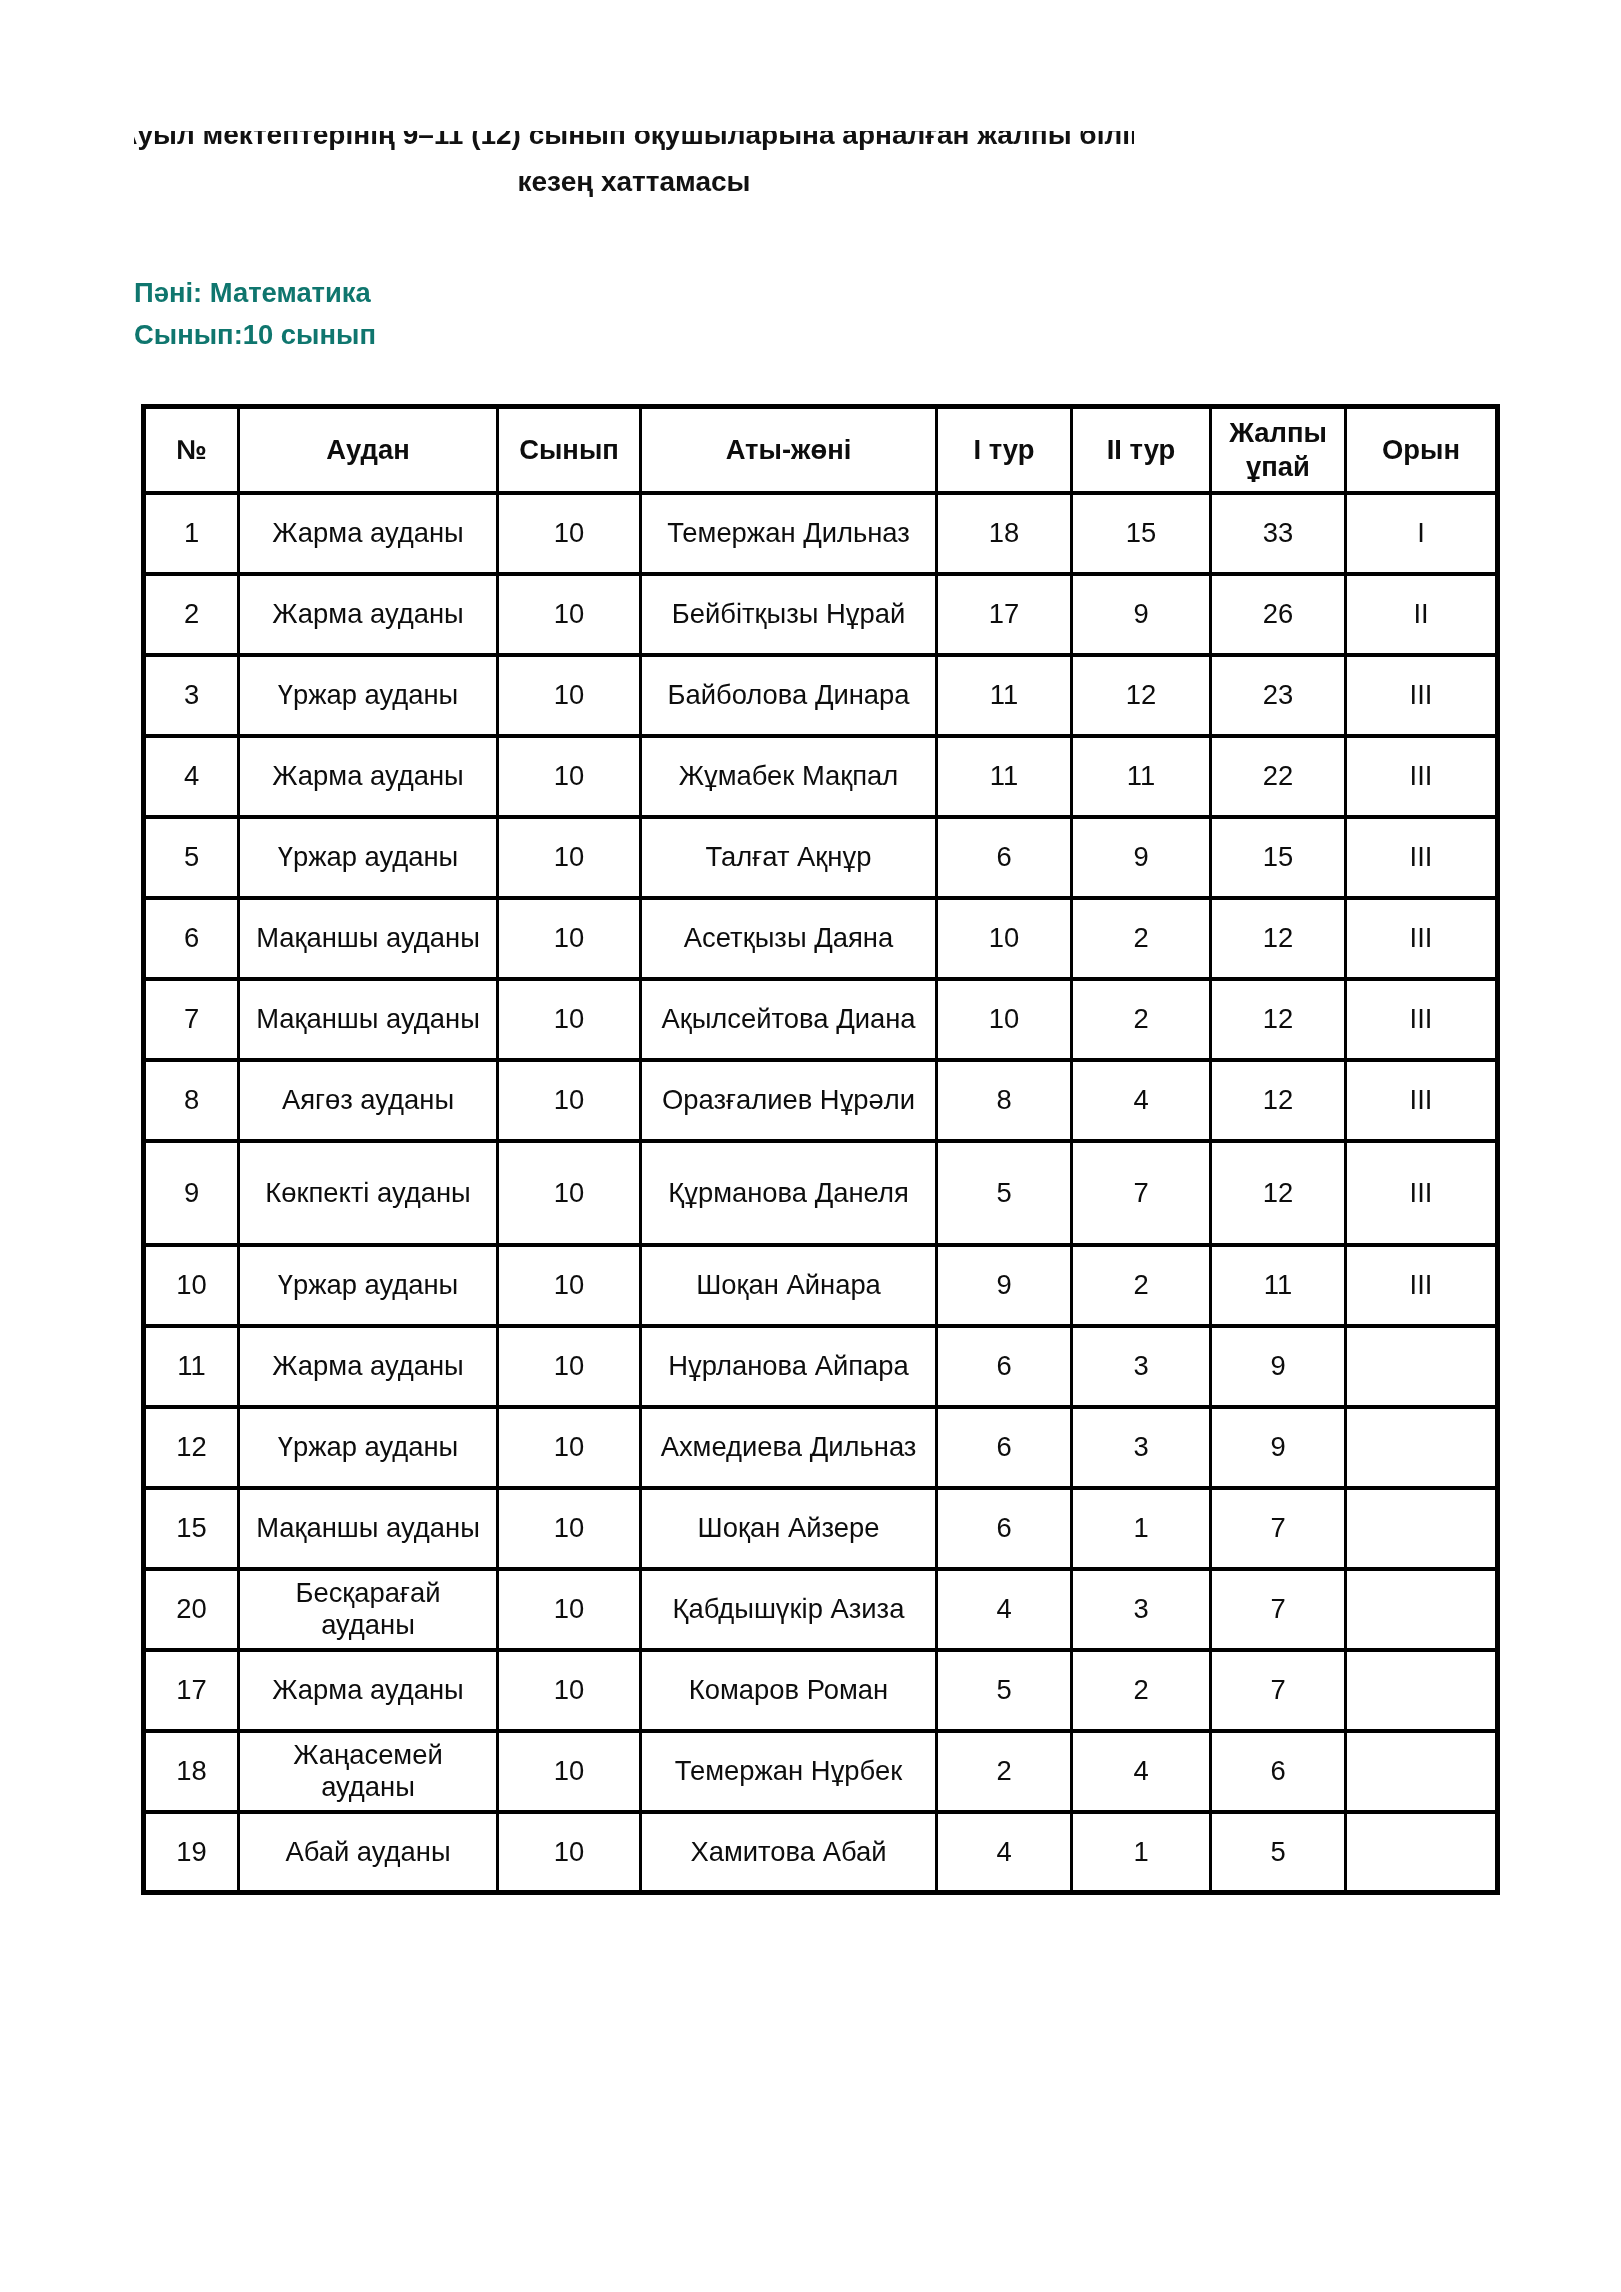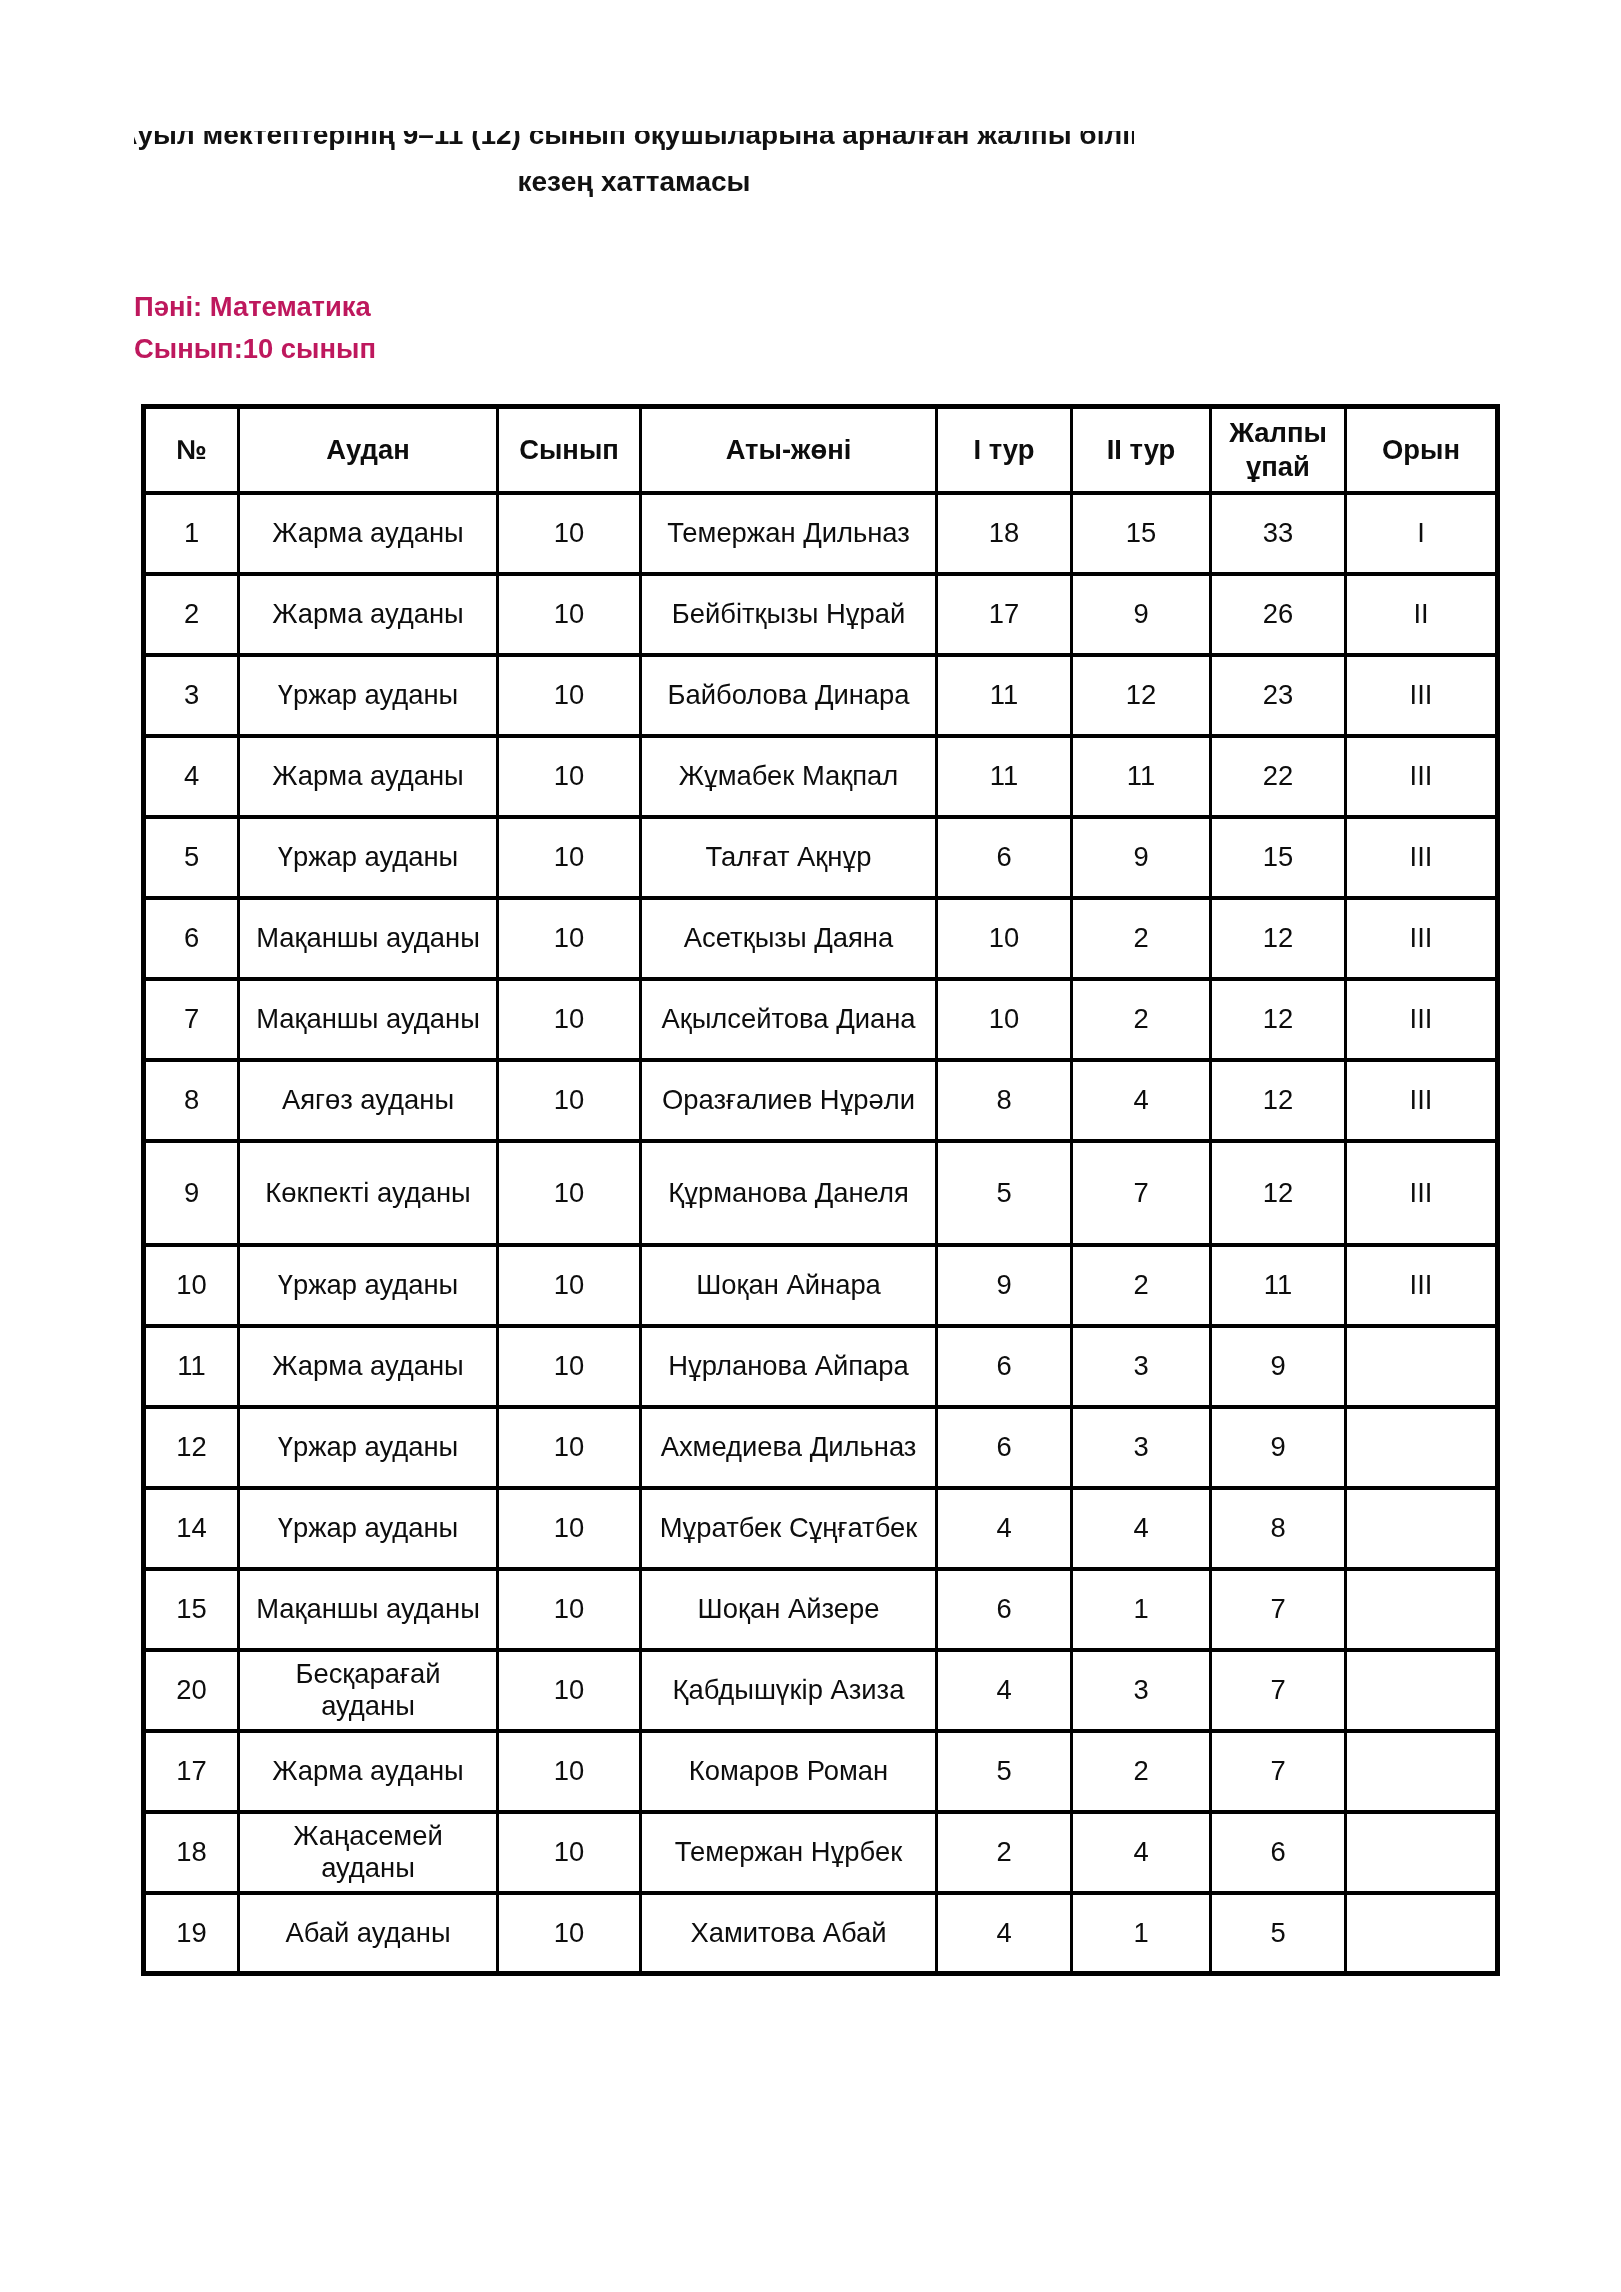--- a/index.html
+++ b/index.html
@@ -42,26 +42,26 @@
     justify-content: center;
   }
   .title-line {
     line-height: 47px;
     white-space: nowrap;
     text-align: center;
   }
   
   .meta {
     position: absolute;
-    top: 286px;
+    top: 272px;
     left: 134px;
     font-weight: bold;
     font-size: 27.4px;
     line-height: 42px;
-    color: #be185d;
+    color: #0f766e;
   }
   
   table.results {
     position: absolute;
     top: 404px;
     left: 141px;
     width: 1355px;
     border-collapse: collapse;
     table-layout: fixed;
     border: 5.9px solid #000000;
@@ -248,30 +248,20 @@
           <td class="center">12</td>
           <td class="left">Үржар ауданы</td>
           <td class="center">10</td>
           <td class="left">Ахмедиева Дильназ</td>
           <td class="center">6</td>
           <td class="center">3</td>
           <td class="center">9</td>
           <td class="center"></td>
         </tr>
         <tr>
-          <td class="center">14</td>
-          <td class="left">Үржар ауданы</td>
-          <td class="center">10</td>
-          <td class="left">Мұратбек Сұңғатбек</td>
-          <td class="center">4</td>
-          <td class="center">4</td>
-          <td class="center">8</td>
-          <td class="center"></td>
-        </tr>
-        <tr>
           <td class="center">15</td>
           <td class="left">Мақаншы ауданы</td>
           <td class="center">10</td>
           <td class="left">Шоқан Айзере</td>
           <td class="center">6</td>
           <td class="center">1</td>
           <td class="center">7</td>
           <td class="center"></td>
         </tr>
         <tr>

